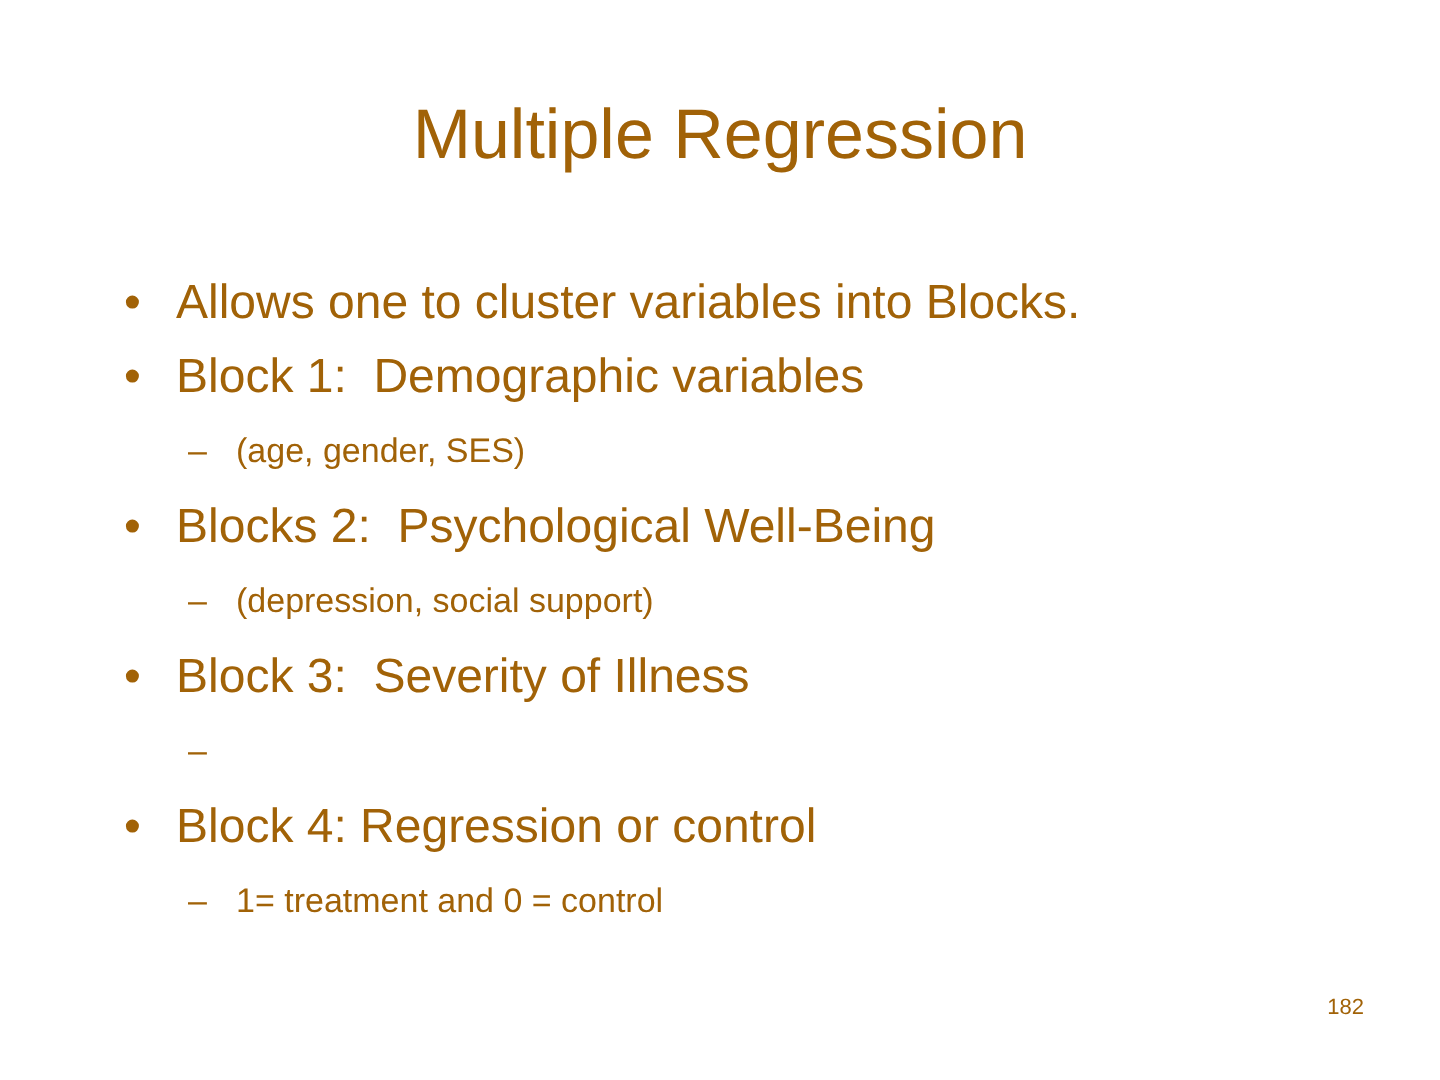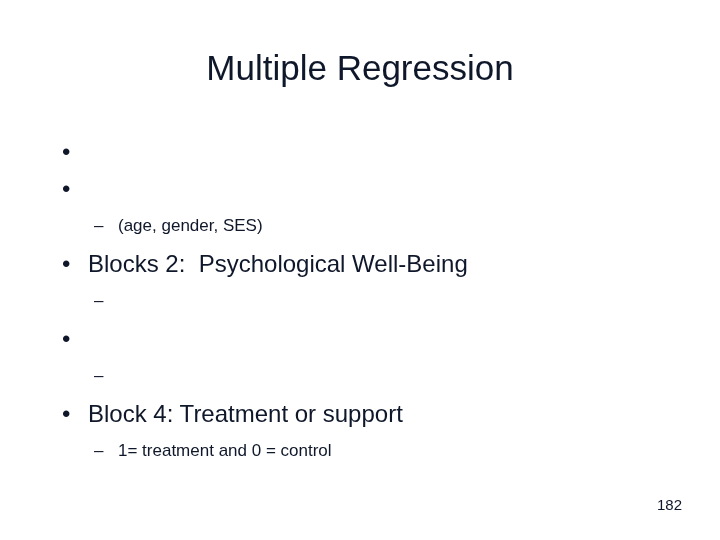--- a/index.html
+++ b/index.html
@@ -8,21 +8,21 @@
     padding: 0;
     background: #ffffff;
   }
   #slide {
     position: relative;
     width: 720px;
     height: 540px;
     background: #ffffff;
     overflow: hidden;
     font-family: "Liberation Sans", "DejaVu Sans", sans-serif;
-    color: #0f172a;
+    color: #a16207;
     -webkit-font-smoothing: antialiased;
   }
 
   
   #slide-title {
     position: absolute;
     left: 0;
     top: 48px;
     width: 720px;
     text-align: center;
@@ -78,41 +78,41 @@
   }
 
   .marker { display: inline-block; }
   .btext  { display: inline-block; }
 
   
   #page-number {
     position: absolute;
     right: 38px;
     bottom: 28px;
-    font-size: 15px;
+    font-size: 11px;
     line-height: 15px;
     text-align: right;
     white-space: pre;
   }
 </style>
 </head>
 <body>
 
 <div id="slide">
 
   <div id="slide-title">Multiple Regression</div>
 
   <div id="body-list">
 
-  <div class="bullet-row lvl1"><span class="marker">•</span></div>
-      <div class="bullet-row lvl1"><span class="marker">•</span></div>
+  <div class="bullet-row lvl1"><span class="marker">•</span><span class="btext">Allows one to cluster variables into Blocks.</span></div>
+      <div class="bullet-row lvl1"><span class="marker">•</span><span class="btext">Block 1:  Demographic variables</span></div>
       <div class="bullet-row lvl2"><span class="marker">–</span><span class="btext">(age, gender, SES)</span></div>
       <div class="bullet-row lvl1"><span class="marker">•</span><span class="btext">Blocks 2:  Psychological Well-Being</span></div>
+      <div class="bullet-row lvl2"><span class="marker">–</span><span class="btext">(depression, social support)</span></div>
+      <div class="bullet-row lvl1"><span class="marker">•</span><span class="btext">Block 3:  Severity of Illness</span></div>
       <div class="bullet-row lvl2"><span class="marker">–</span></div>
-      <div class="bullet-row lvl1"><span class="marker">•</span></div>
-      <div class="bullet-row lvl2"><span class="marker">–</span></div>
-      <div class="bullet-row lvl1"><span class="marker">•</span><span class="btext">Block 4: Treatment or support</span></div>
+      <div class="bullet-row lvl1"><span class="marker">•</span><span class="btext">Block 4: Regression or control</span></div>
       <div class="bullet-row lvl2"><span class="marker">–</span><span class="btext">1= treatment and 0 = control</span></div>
     </div>
 
   <div id="page-number">182</div>
 
 </div>
 
 </body></html>

